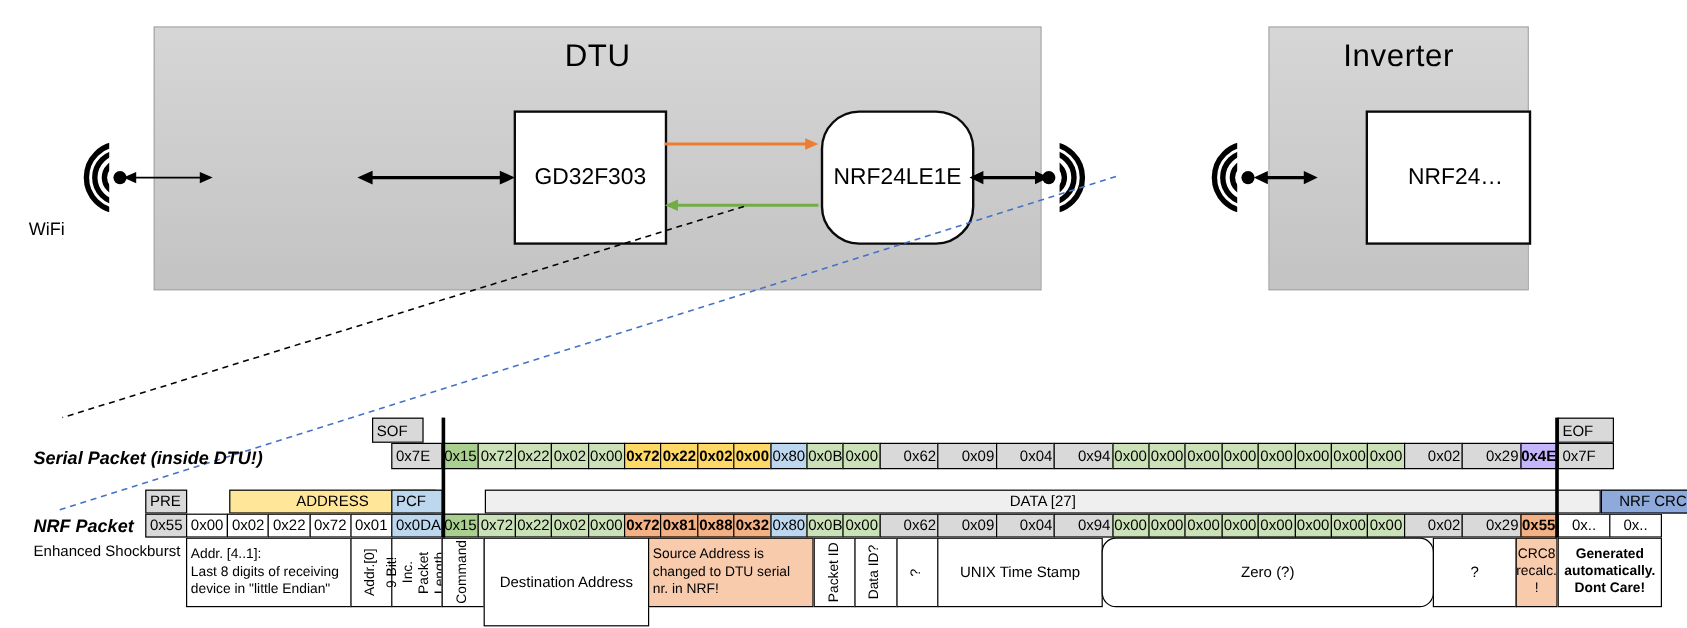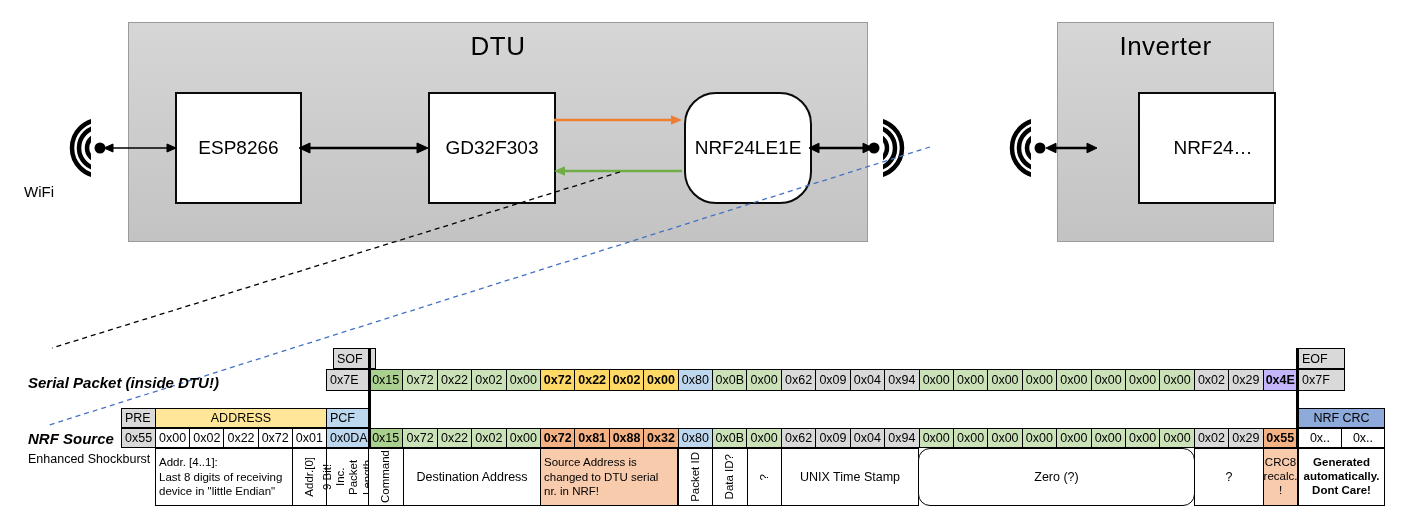--- a/index.html
+++ b/index.html
@@ -13,32 +13,32 @@
   .wifi-label{position:absolute;font-size:15px;margin-top:44px;}
   .icon{position:absolute;z-index:1;}
   .mirror{transform:scaleX(-1);}
   #overlay{position:absolute;left:0;top:0;z-index:2;pointer-events:none;}
   
   .plabel{position:absolute;font-size:15px;font-weight:bold;font-style:italic;white-space:nowrap;z-index:3;}
   .sublabel{position:absolute;font-size:12.5px;white-space:nowrap;}
   .cell{position:absolute;border:1px solid #000;box-sizing:border-box;font-size:12.5px;
         display:flex;align-items:center;white-space:nowrap;background:#fff;}
   .cl{justify-content:flex-start;padding-left:3px;}
-  .cc{justify-content:center;}
+  .cc{justify-content:center;margin-left:36px;}
   .hdr{background:#d9d9d9;}
   .bluhdr{background:#bdd7ee;}
   .yelhdr{background:#ffe699;}
   .datahdr{background:#efefef;}
   .crcblue{background:#8eaadb;}
   .byterow{position:absolute;display:flex;box-sizing:border-box;}
   .bcell{flex:1 1 0;border:1px solid #000;margin-left:-1px;box-sizing:border-box;display:flex;
          align-items:center;justify-content:center;font-size:12.5px;white-space:nowrap;background:#fff;}
   .byterow .bcell:first-child{margin-left:0;}
   .gdk{background:#a9d08e;}  .glt{background:#cbe2b8;}  .yel{background:#ffd966;}
-  .blu{background:#bdd7ee;}  .gry{background:#d9d9d9;}  .org{background:#c4b5fd;}
+  .blu{background:#bdd7ee;}  .gry{background:#d9d9d9;padding-left:18px;}  .org{background:#c4b5fd;}
   .sal{background:#f4b183;}  .b{font-weight:bold;}
   .vline{position:absolute;width:2.5px;background:#000;z-index:3;}
   
   .ann{position:absolute;border:1px solid #000;box-sizing:border-box;background:#fff;
        display:flex;align-items:center;justify-content:center;font-size:12.5px;text-align:center;
        white-space:pre-line;line-height:1.2;}
   .ann.small{font-size:11.5px;}
   .ann.leftal{justify-content:flex-start;text-align:left;padding:1px 3px;line-height:1.25;}
   .ann.salann{background:#f8cbad;}
   .vann span{writing-mode:vertical-rl;transform:rotate(180deg);font-size:11.5px;line-height:1.15;
@@ -62,21 +62,20 @@
         <circle cx="40" cy="29" r="21"></circle>
         <circle cx="40" cy="29" r="28"></circle>
     </g>
     <circle cx="40" cy="29" r="5.5" fill="#000"></circle>
   </svg>
 
   <div class="graybox" style="left:128px;top:22px;width:738px;height:218px;">
     <div class="graytitle">DTU</div>
   </div>
 
-  <div class="chip" style="left:175px;top:92px;width:123px;height:108px;">ESP8266</div>
   <div class="chip" style="left:428px;top:92px;width:124px;height:108px;">GD32F303</div>
   <div class="chip" style="left:684px;top:92px;width:124px;height:108px;border-radius:32px;">NRF24LE1E</div>
 
   <svg class="icon mirror" style="left:868px;top:119px;" width="46" height="58" viewBox="0 0 46 58">
     <defs>
         <clipPath id="wc2">
           <rect x="0" y="0" width="31" height="58"></rect>
         </clipPath>
       </defs>
     <g clip-path="url(#wc2)" stroke="#000" stroke-width="4.5" fill="none">
@@ -135,21 +134,21 @@
       <line x1="1051" y1="148" x2="1092" y2="148" stroke-width="2.6"></line>
       <polygon points="1046,148 1056,143.2 1056,152.8"></polygon>
       <polygon points="1097,148 1087,143.2 1087,152.8"></polygon>
     </g>
     <line x1="620" y1="172" x2="52" y2="348" stroke="#000" stroke-width="1.3" stroke-dasharray="5 4"></line>
     <line x1="930" y1="147" x2="46" y2="426" stroke-width="1.3" stroke-dasharray="5 4" stroke="#4472C4"></line>
   </svg>
 
   <div class="plabel" style="left:28px;top:374px;">Serial Packet (inside DTU!)</div>
 
-  <div class="cell hdr cl" style="left:333px;top:348px;width:43px;height:21px;">SOF</div>
+  <div class="cell hdr cl" style="left:310px;top:348px;width:43px;height:21px;">SOF</div>
   <div class="cell hdr cl" style="left:326px;top:369px;width:43px;height:22px;">0x7E</div>
 
   <div class="byterow" id="serial-bytes" style="left:368px;top:369px;width:930px;height:22px;">
       <div class="bcell gdk">0x15</div>
       <div class="bcell glt">0x72</div>
       <div class="bcell glt">0x22</div>
       <div class="bcell glt">0x02</div>
       <div class="bcell glt">0x00</div>
       <div class="bcell yel b">0x72</div>
       <div class="bcell yel b">0x22</div>
@@ -174,38 +173,39 @@
       <div class="bcell gry">0x29</div>
       <div class="bcell org b">0x4E</div>
     </div>
 
   <div class="cell hdr cl" style="left:1298px;top:348px;width:47px;height:21px;">EOF</div>
   <div class="cell hdr cl" style="left:1298px;top:369px;width:47px;height:22px;">0x7F</div>
 
   <div class="vline" style="left:368px;top:348px;height:100px;"></div>
   <div class="vline" style="left:1296px;top:348px;height:100px;"></div>
 
-  <div class="plabel" style="left:28px;top:430px;">NRF Source</div>
+  <div class="plabel" style="left:28px;top:430px;">NRF Packet</div>
   <div class="sublabel" style="left:28px;top:452px;">Enhanced Shockburst</div>
 
   <div class="cell hdr cl" style="left:121px;top:408px;width:35px;height:20px;">PRE</div>
   <div class="cell hdr cl" style="left:121px;top:428px;width:35px;height:20px;">0x55</div>
 
   <div class="cell yelhdr cc" style="left:155px;top:408px;width:172px;height:20px;">ADDRESS</div>
   <div class="byterow" id="nrf-address-values" style="left:155px;top:428px;width:172px;height:20px;">
       <div class="bcell yelhdr">0x00</div>
       <div class="bcell yelhdr">0x02</div>
       <div class="bcell yelhdr">0x22</div>
       <div class="bcell yelhdr">0x72</div>
       <div class="bcell yelhdr">0x01</div>
     </div>
 
   <div class="cell bluhdr cl" style="left:326px;top:408px;width:43px;height:20px;">PCF</div>
   <div class="cell bluhdr cl" style="left:326px;top:428px;width:43px;height:20px;">0x0DA</div>
 
+  <div class="cell datahdr cc" style="left:368px;top:408px;width:930px;height:20px;">DATA [27]</div>
   <div class="byterow" id="nrf-bytes" style="left:368px;top:428px;width:930px;height:20px;">
       <div class="bcell gdk">0x15</div>
       <div class="bcell glt">0x72</div>
       <div class="bcell glt">0x22</div>
       <div class="bcell glt">0x02</div>
       <div class="bcell glt">0x00</div>
       <div class="bcell sal b">0x72</div>
       <div class="bcell sal b">0x81</div>
       <div class="bcell sal b">0x88</div>
       <div class="bcell sal b">0x32</div>
@@ -236,21 +236,21 @@
     </div>
 
   <div class="ann small leftal" style="left:155px;top:448px;width:138px;height:58px;">Addr. [4..1]:
 Last 8 digits of receiving
 device in "little Endian"</div>
   <div class="ann vann" style="left:292px;top:448px;width:35px;height:58px;"><span>Addr.[0]</span></div>
   <div class="ann vann" style="left:326px;top:448px;width:43px;height:58px;"><span>9 Bit!
 Inc. Packet
 Length</span></div>
   <div class="ann vann" style="left:368px;top:448px;width:36px;height:58px;"><span>Command</span></div>
-  <div class="ann" style="left:403px;top:448px;width:138px;height:58px;">Destination Address</div>
+  <div class="ann" style="left:403px;top:448px;width:138px;height:74px;">Destination Address</div>
   <div class="ann small leftal salann" style="left:540px;top:448px;width:138px;height:58px;">Source Address is
 changed to DTU serial
 nr. in NRF!</div>
   <div class="ann vann" style="left:678px;top:448px;width:35px;height:58px;"><span>Packet ID</span></div>
   <div class="ann vann" style="left:712px;top:448px;width:36px;height:58px;"><span>Data ID?</span></div>
   <div class="ann vann" style="left:747px;top:448px;width:35px;height:58px;"><span>?</span></div>
   <div class="ann" style="left:781px;top:448px;width:138px;height:58px;">UNIX Time Stamp</div>
   <div class="ann" style="left:918px;top:448px;width:277px;height:58px;border-radius:12px;">Zero (?)</div>
   <div class="ann" style="left:1194px;top:448px;width:70px;height:58px;">?</div>
   <div class="ann small salann" style="left:1263px;top:448px;width:35px;height:58px;">CRC8

